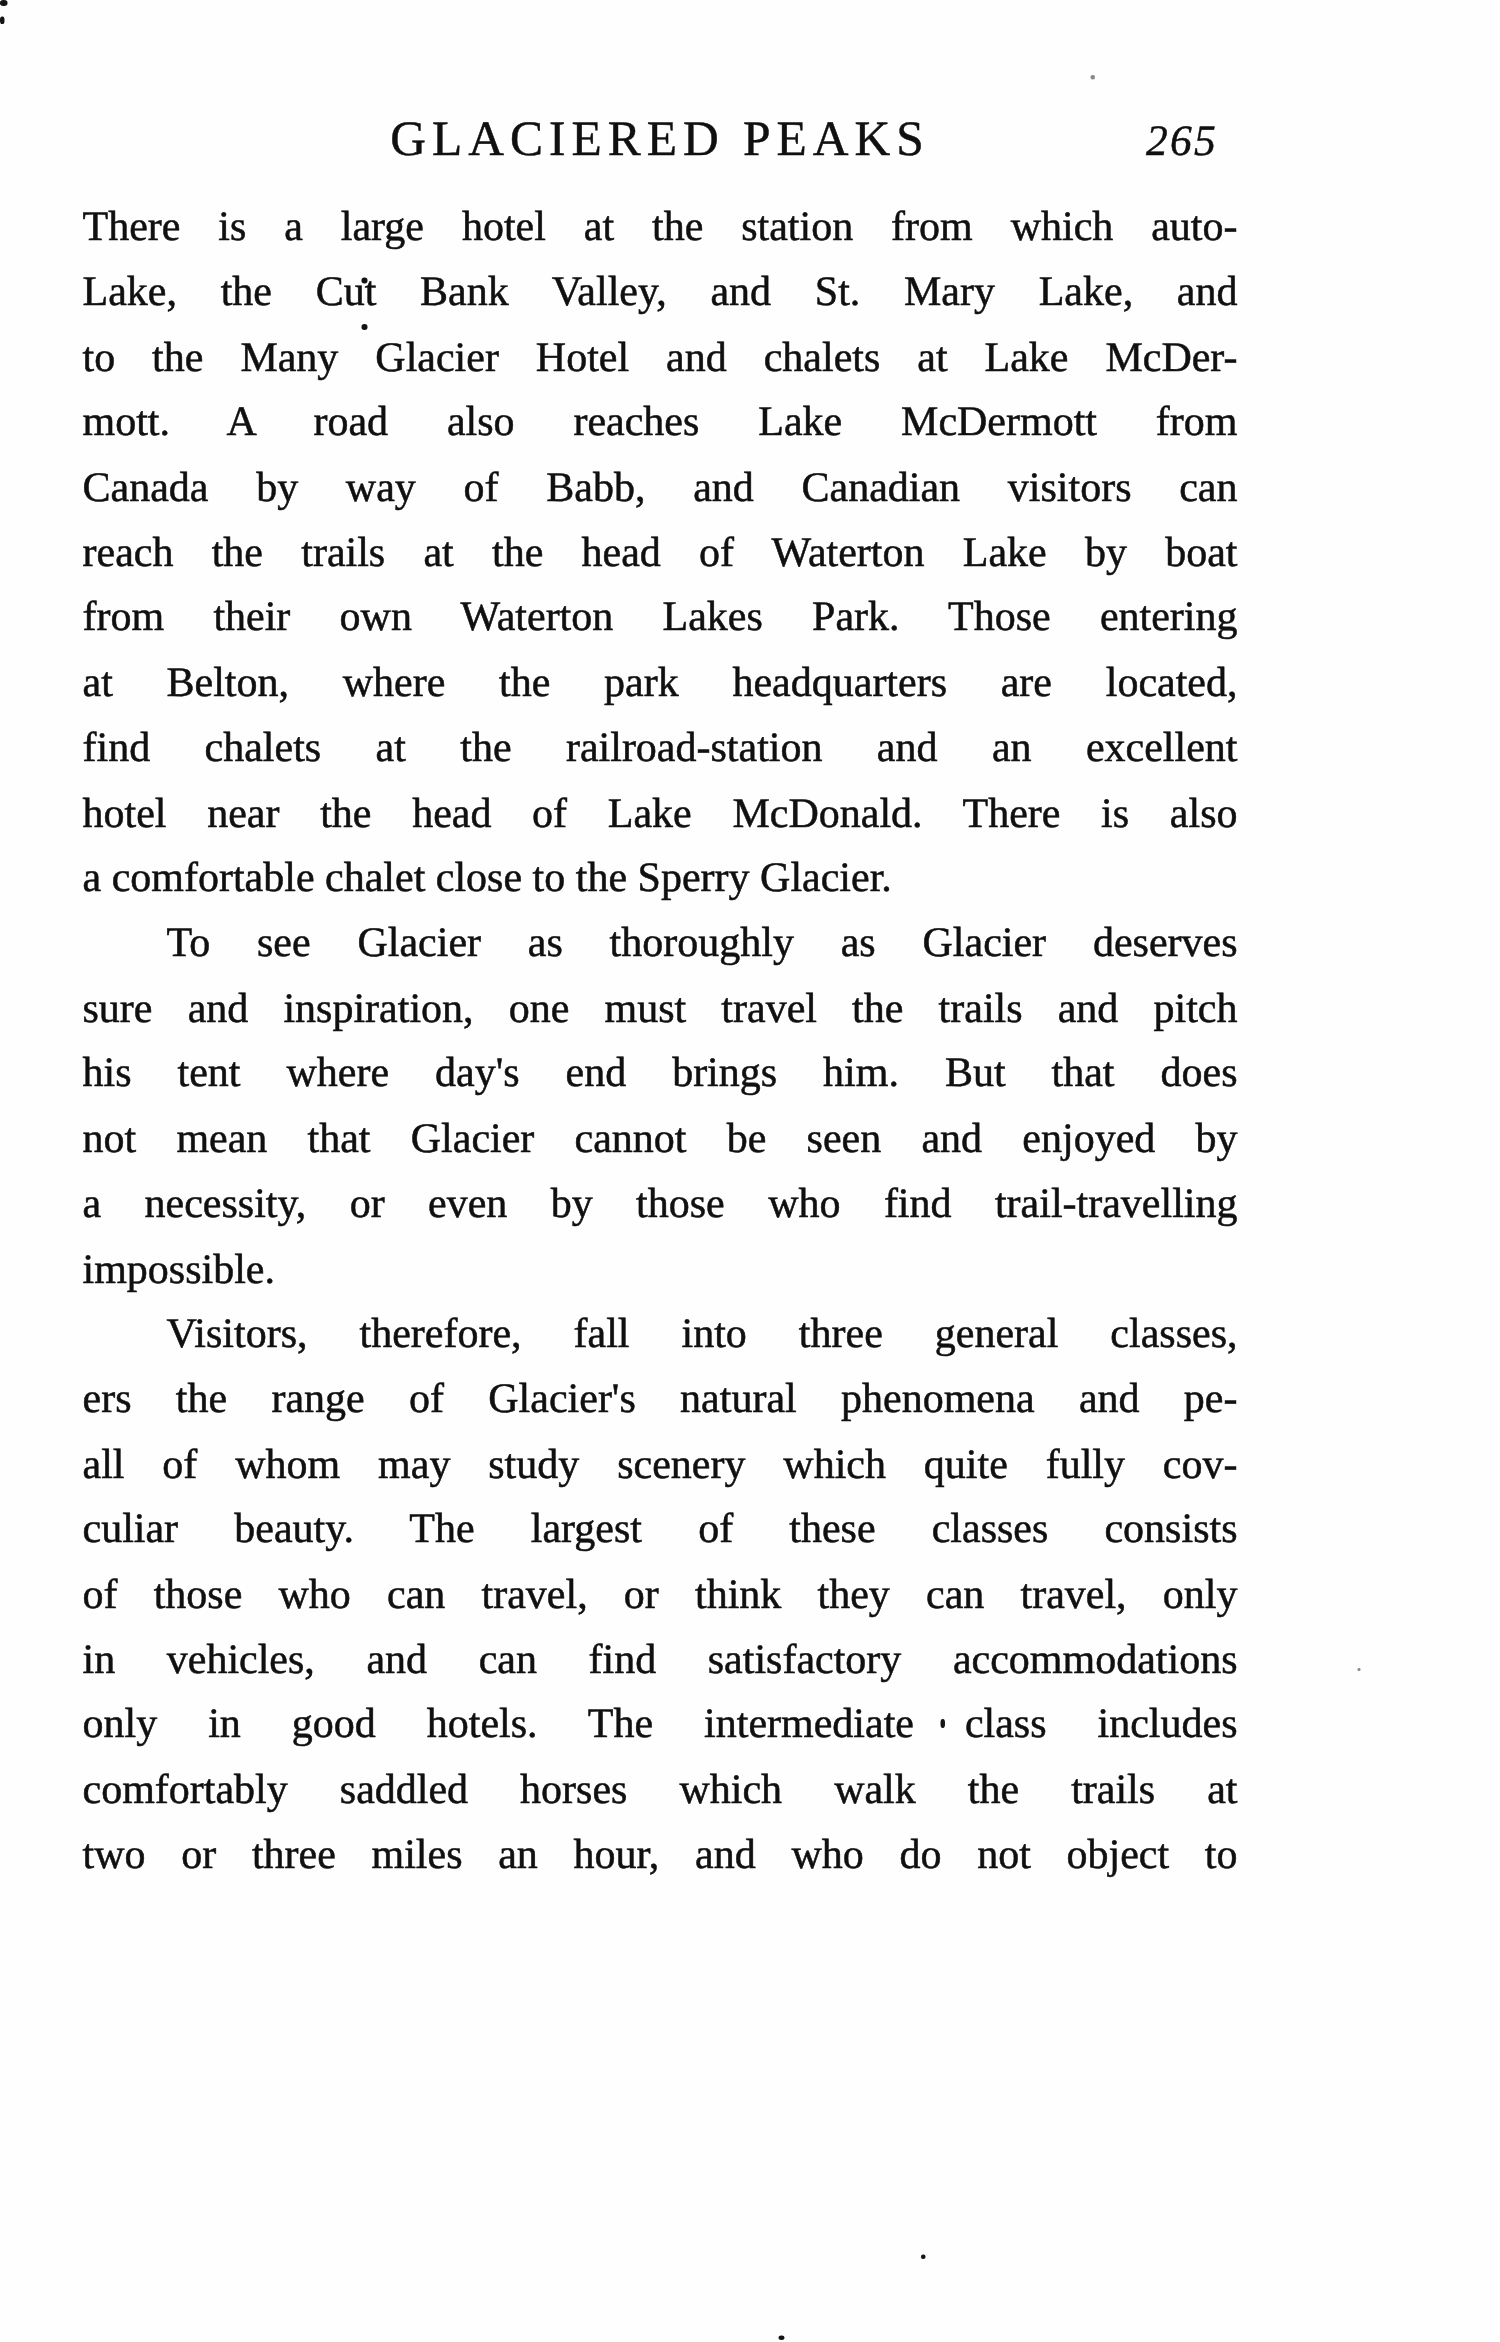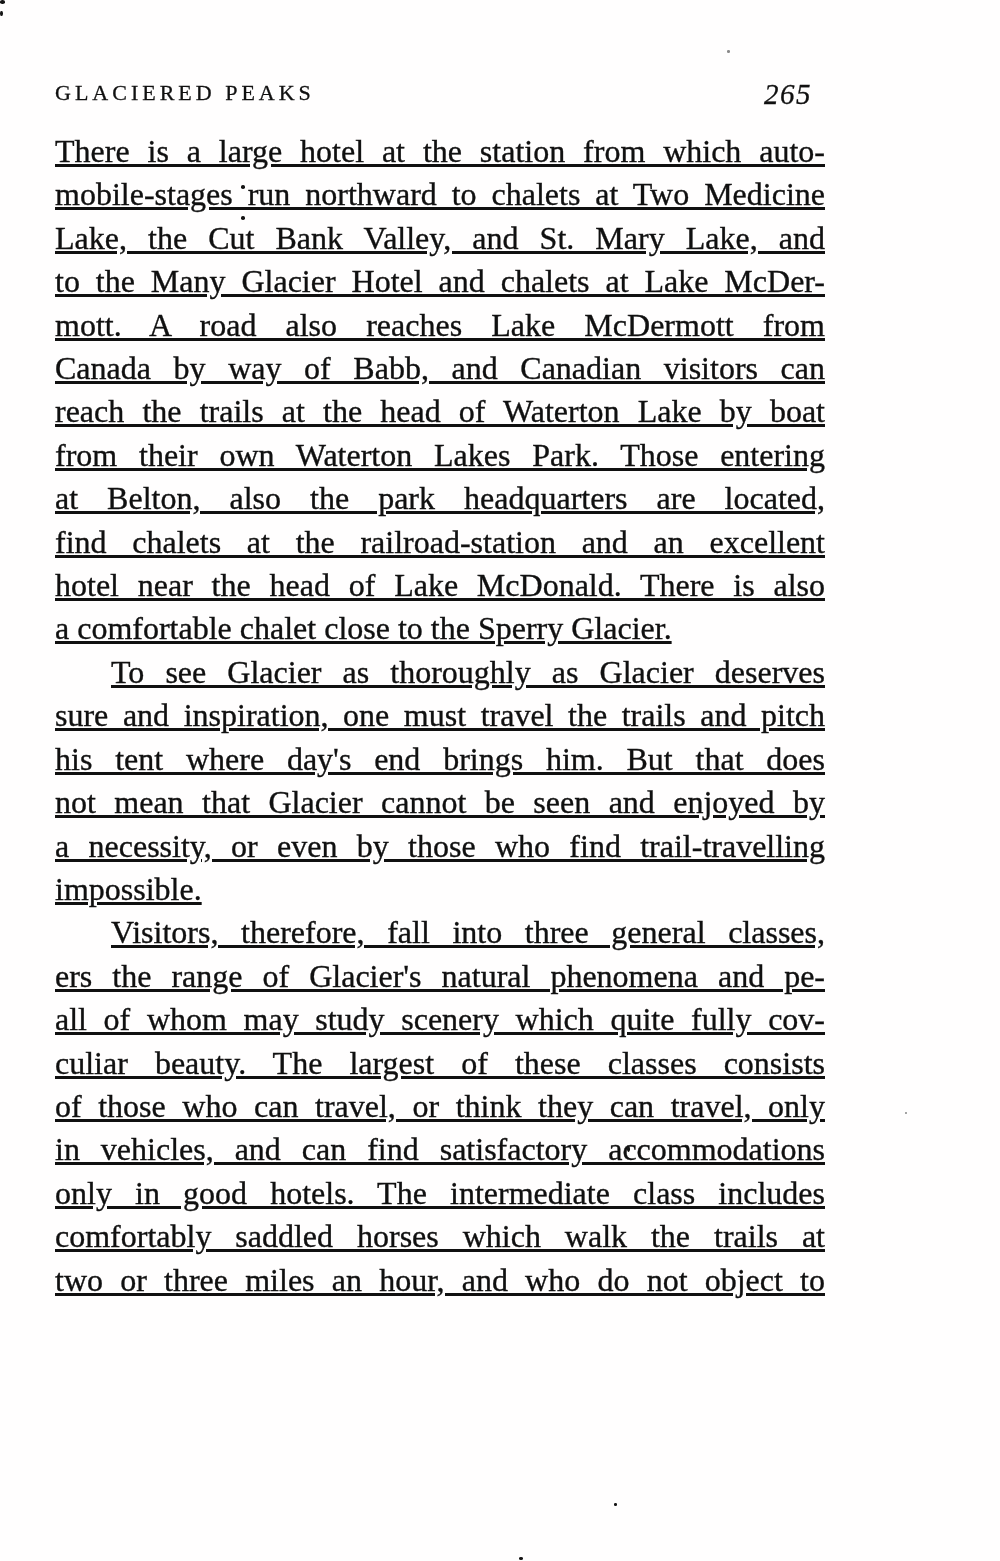--- a/index.html
+++ b/index.html
@@ -20,22 +20,22 @@
   
   .running-head {
     position: absolute;
     top: 78px;
     left: 55px;
     width: 770px;
     height: 34px;
   }
   .head-title {
     display: block;
-    text-align: left;
-    font-size: 22px;
+    text-align: center;
+    font-size: 33px;
     line-height: 30px;
     letter-spacing: 4px;
     -webkit-text-stroke: 0.3px #101010;
   }
   .folio {
     position: absolute;
     top: 1px;
     right: 13px;
     font-size: 29px;
     line-height: 30px;
@@ -45,26 +45,25 @@
     -webkit-text-stroke: 0.3px #101010;
   }
   
   .text-block {
     position: absolute;
     top: 130px;
     left: 55px;
     width: 770px;
   }
   .line {
-    font-size: 32px;
+    font-size: 28px;
     line-height: 43.4px;
     text-align: justify;
     text-align-last: justify;
     white-space: nowrap;
-    text-decoration: underline;
     -webkit-text-stroke: 0.35px #101010;
   }
   .line-end {
     text-align-last: left;
   }
   .indent {
     text-indent: 56px;
   }
   
   .speck {
@@ -79,28 +78,27 @@
 
 <div class="page">
 
   <header class="running-head">
     <span class="head-title">GLACIERED PEAKS</span>
     <span class="folio">265</span>
   </header>
 
   <main class="text-block">
       <div class="line">There is a large hotel at the station from which auto-</div>
-      <div class="line">mobile-stages run northward to chalets at Two Medicine</div>
       <div class="line">Lake, the Cut Bank Valley, and St. Mary Lake, and</div>
       <div class="line">to the Many Glacier Hotel and chalets at Lake McDer-</div>
       <div class="line">mott.  A road also reaches Lake McDermott from</div>
       <div class="line">Canada by way of Babb, and Canadian visitors can</div>
       <div class="line">reach the trails at the head of Waterton Lake by boat</div>
       <div class="line">from their own Waterton Lakes Park.  Those entering</div>
-      <div class="line">at Belton, also the park headquarters are located,</div>
+      <div class="line">at Belton, where the park headquarters are located,</div>
       <div class="line">find chalets at the railroad-station and an excellent</div>
       <div class="line">hotel near the head of Lake McDonald.  There is also</div>
       <div class="line line-end">a comfortable chalet close to the Sperry Glacier.</div>
       <div class="line indent">To see Glacier as thoroughly as Glacier deserves</div>
       <div class="line">sure and inspiration, one must travel the trails and pitch</div>
       <div class="line">his tent where day's end brings him.  But that does</div>
       <div class="line">not mean that Glacier cannot be seen and enjoyed by</div>
       <div class="line">a necessity, or even by those who find trail-travelling</div>
       <div class="line line-end">impossible.</div>
       <div class="line indent">Visitors, therefore, fall into three general classes,</div>

